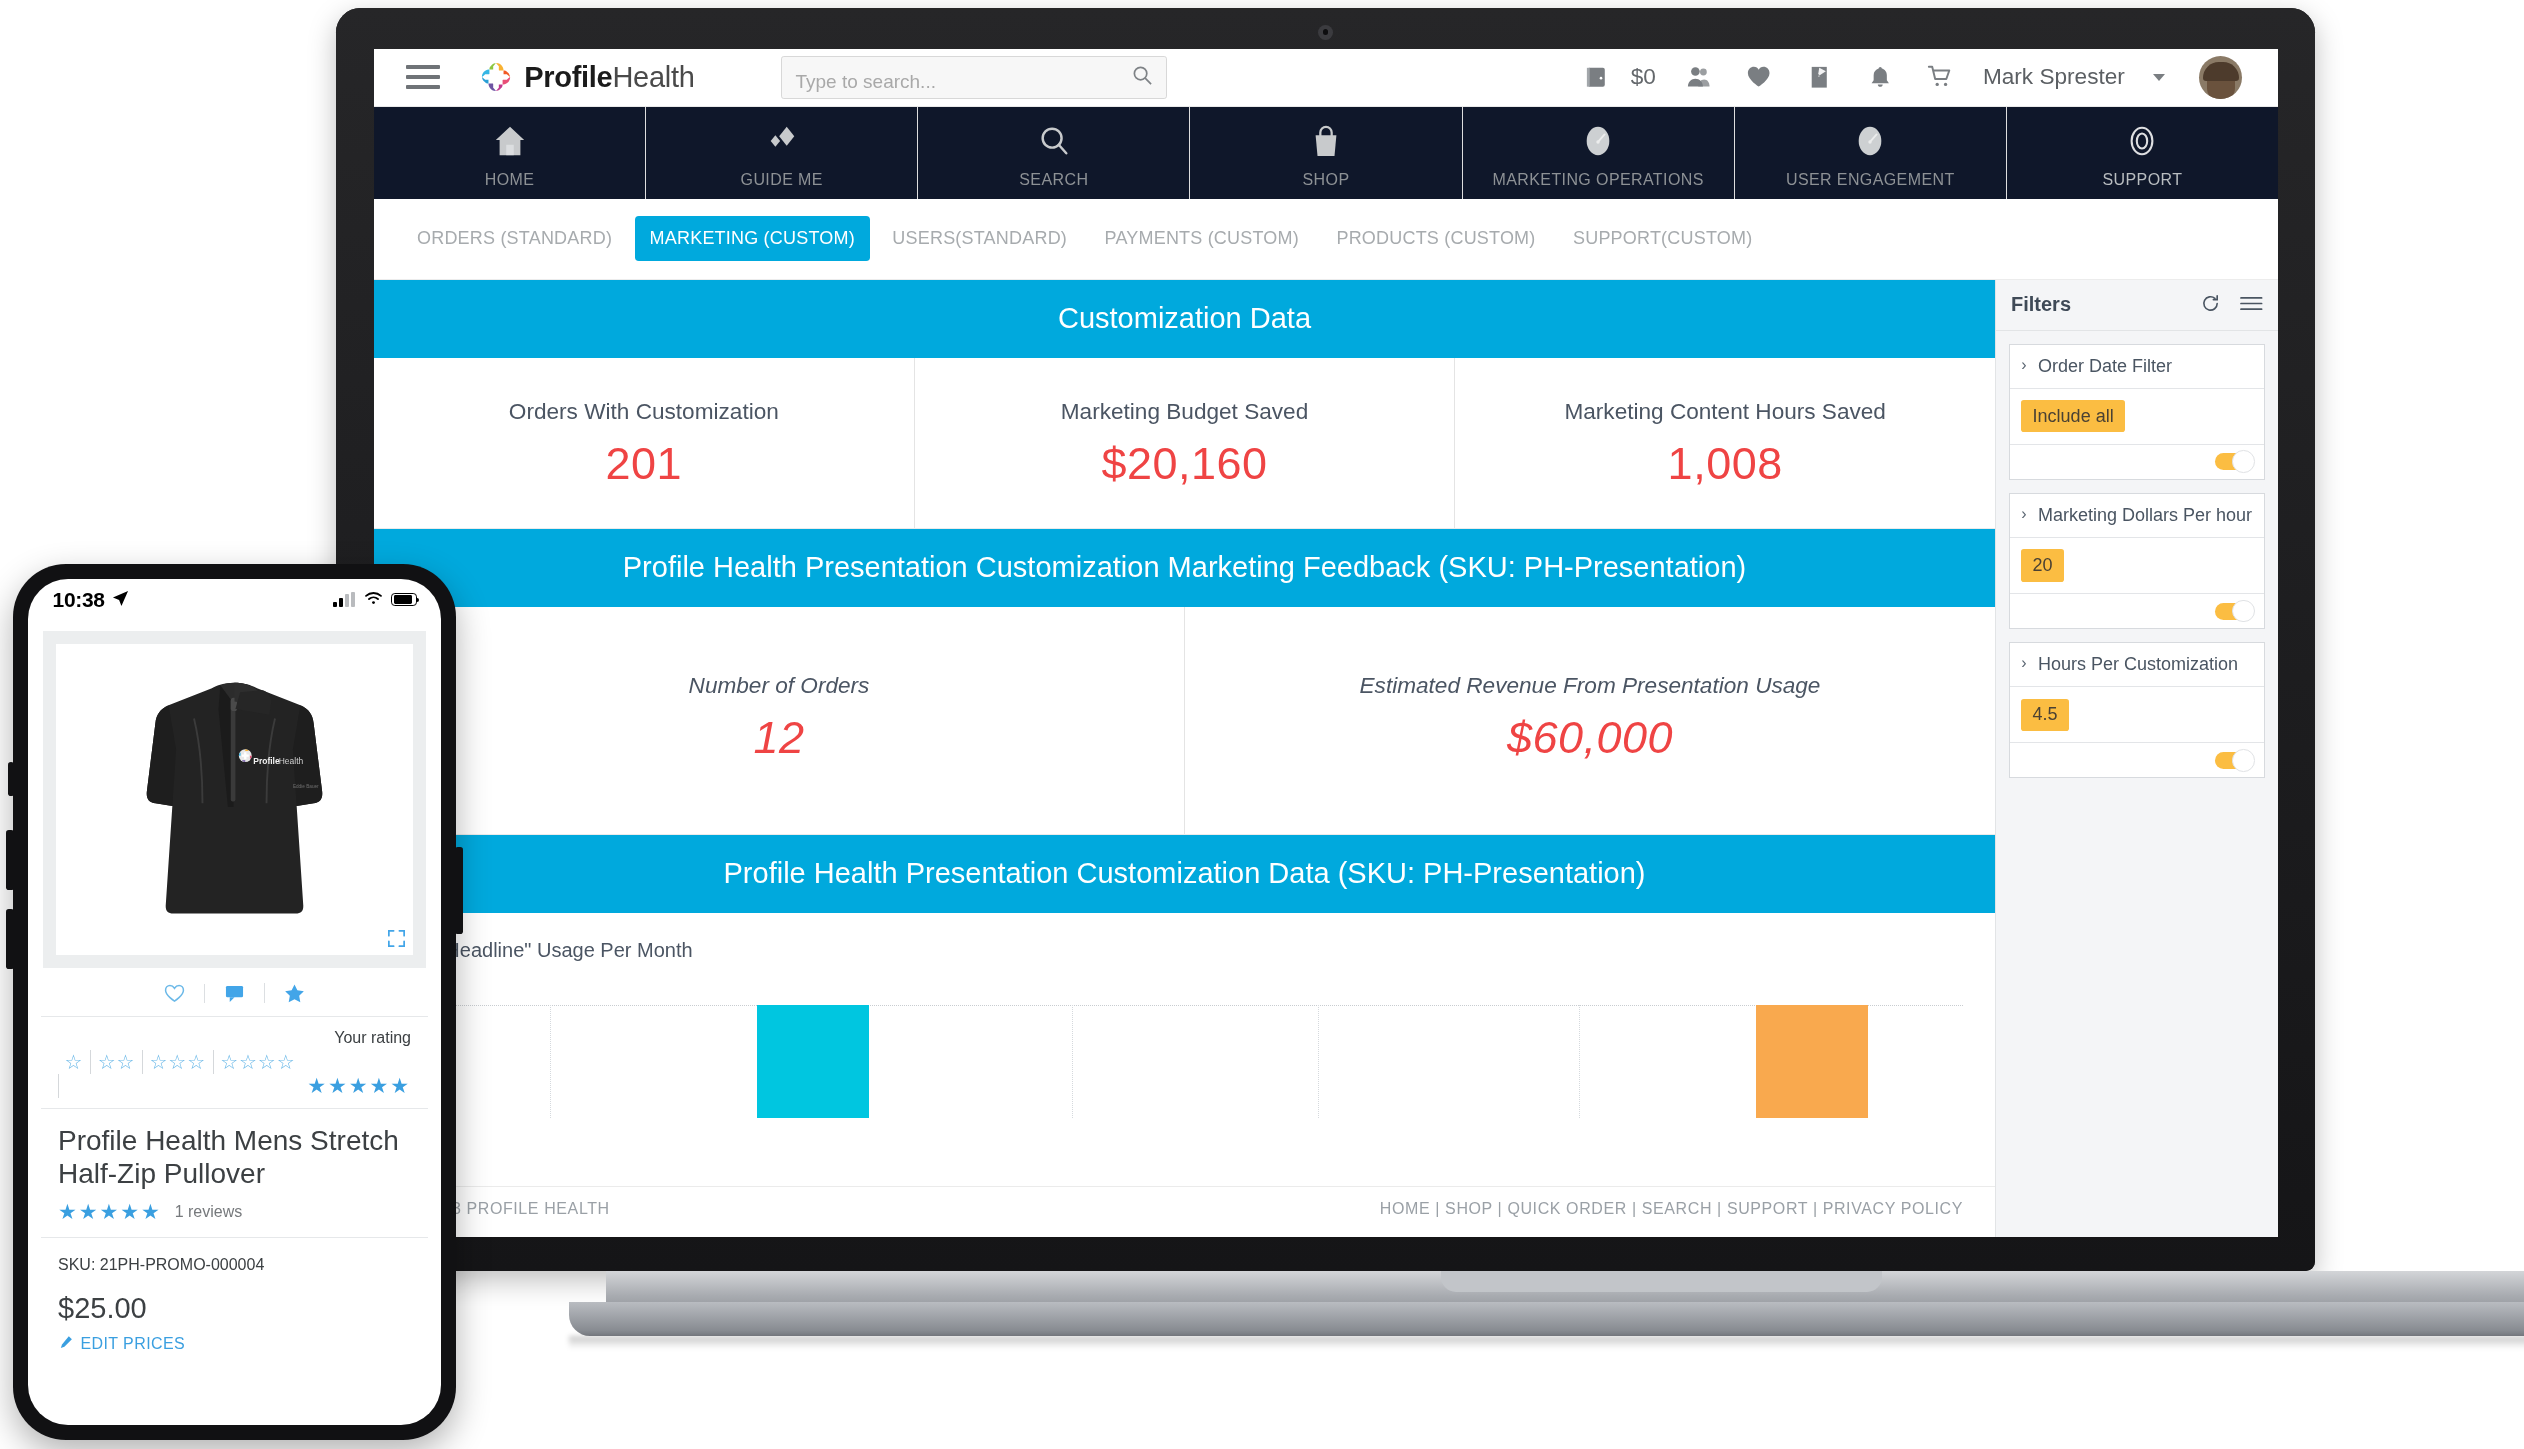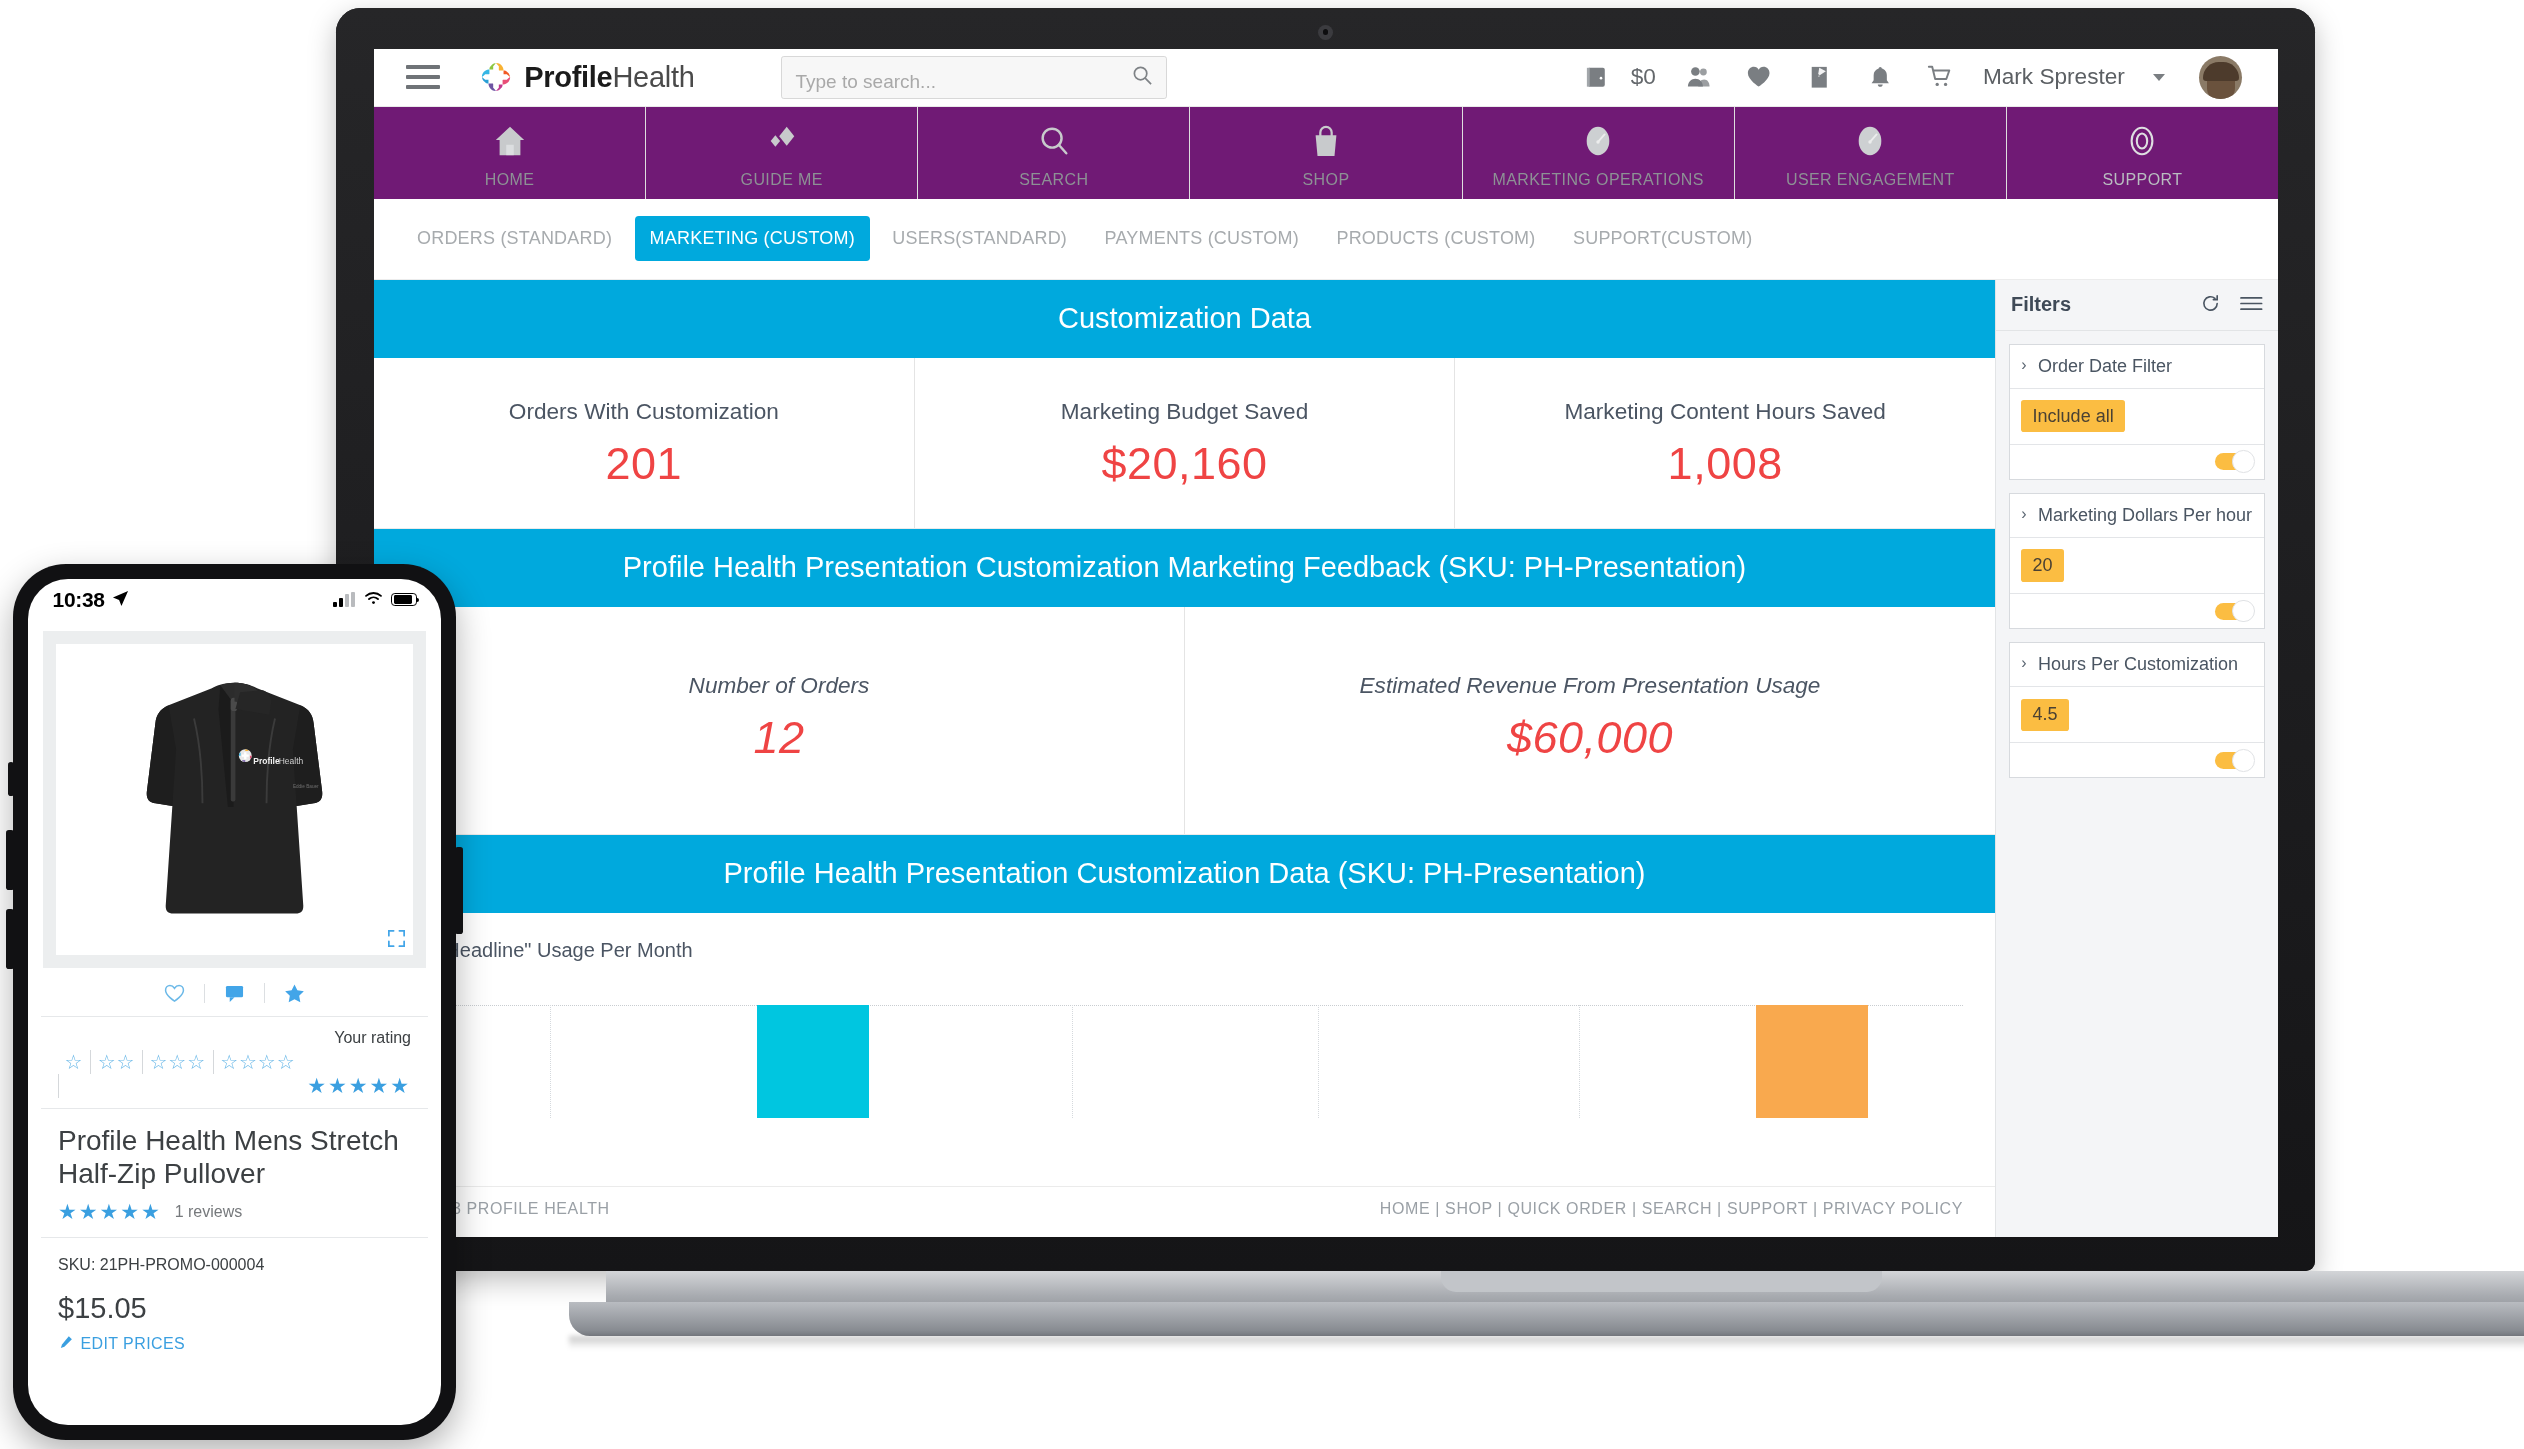--- a/index.html
+++ b/index.html
@@ -88,21 +88,21 @@
   .avatar { width: 43px; height: 43px; border-radius: 50%; overflow: hidden;
     background: #8a7a66; position: relative; margin-left: 9.4px; }
   .avatar .face { position:absolute; left:50%; top:54%; transform:translate(-50%,-50%);
     width: 28px; height: 30px; border-radius: 48% 48% 44% 44%; background: #c79e84; }
   .avatar .hair { position:absolute; left:50%; top:16%; transform:translateX(-50%);
     width: 36px; height: 19px; border-radius: 19px 19px 3.8px 3.8px; background: #4d3b2c; }
   .avatar .beard { position:absolute; left:50%; top:60%; transform:translateX(-50%);
     width: 28px; height: 21px; border-radius: 0 0 17px 17px; background: #6a523d; }
 
   
-  .nav-main { height: 92px; display: flex; background: #701a75; }
+  .nav-main { height: 92px; display: flex; background: #0f172a; }
   .nav-item {
     flex: 1; display: flex; flex-direction: column; align-items: center; justify-content: center;
     gap: 11.3px; border-right: 0.9px solid #dedede; cursor: pointer; padding-top: 5.7px;
   }
   .nav-item:last-child { border-right: 0; }
   .nav-item .nlabel { font-size: 16px; letter-spacing: 0.4px; color: #8d9195; }
   .nav-item.faded .nlabel { color: #b9bdc0; }
   .nav-ico { height: 38px; display:flex; align-items:center; justify-content:center; color: #c8cacc; }
 
   
@@ -626,21 +626,21 @@
         </div>
         <div class="star-sel">★★★★★</div>
       </div>
 
       <div class="prod-title">Profile Health Mens Stretch Half-Zip Pullover</div>
       <div class="prod-rating">
         <span class="stars">★★★★★</span>
         <span class="rcount">1 reviews</span>
       </div>
       <div class="prod-sku">SKU: 21PH-PROMO-000004</div>
-      <div class="prod-price">$15.05</div>
+      <div class="prod-price">$25.00</div>
       <div class="edit-prices">
         <span>
           <svg width="15" height="15" viewBox="0 0 16 16" fill="#3a9fe0">
             <path d="M11.5 1.2l3.3 3.3-8 8L3 13.8l1.3-3.7z"></path>
           </svg>
         </span>
         <span>EDIT PRICES</span>
       </div>
 
     </div>

